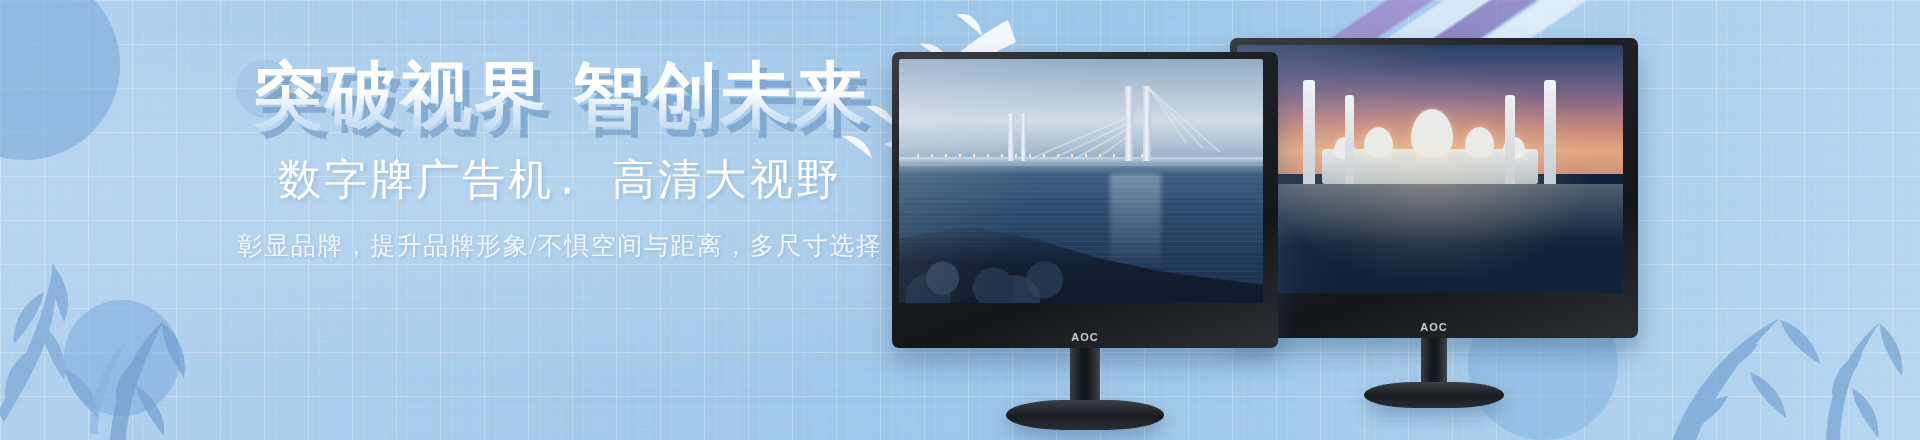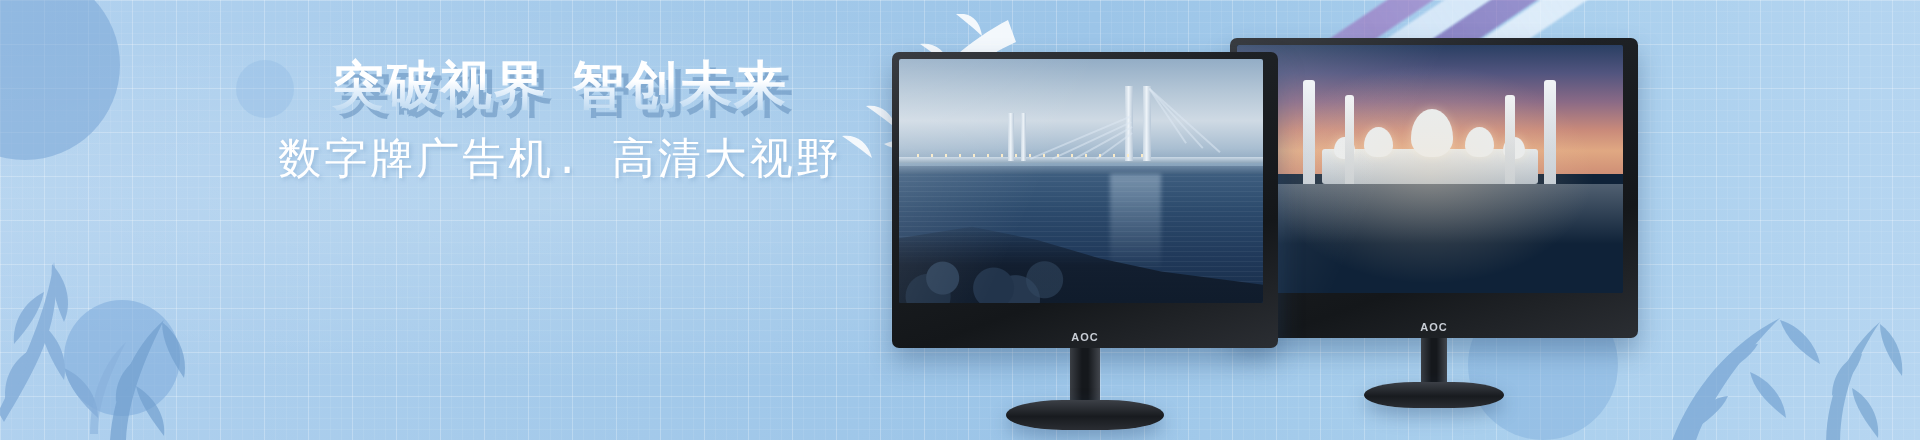--- a/index.html
+++ b/index.html
@@ -68,21 +68,21 @@
   .leaf-br{ left:1640px; top:196px; width:270px; height:250px; }
   .leaf-tr{ left:830px; top:14px; width:190px; height:190px; }
   
   .copy{
     position:absolute; left:200px; top:58px; width:720px;
     text-align:center;
   }
   .headline{
     font-family:"Liberation Sans", sans-serif;
     font-weight:bold;
-    font-size:52px;
+    font-size:72px;
     line-height:1.04;
     letter-spacing:2px;
     background:linear-gradient(180deg,#ffffff 0%, #ffffff 42%, #e4f0fb 62%, #bcd8f0 100%);
     -webkit-background-clip:text;
     background-clip:text;
     color:transparent;
     filter:drop-shadow(7px 8px 0 rgba(96,140,186,.55));
     white-space:nowrap;
   }
   .headline .gap{ display:inline-block; width:24px; }
@@ -254,20 +254,21 @@
       <path d="M78 100 C92 108 106 106 114 96 C100 94 88 96 78 100 Z"></path>
       <path d="M66 114 C62 98 50 90 36 92 C48 100 58 108 66 114 Z"></path>
       <path d="M54 130 C68 138 82 136 90 126 C76 124 64 126 54 130 Z"></path>
       <path d="M42 144 C38 128 26 120 12 122 C24 130 34 138 42 144 Z"></path>
     </g>
   </svg>
 
   <div class="copy">
     <div class="headline"><span>突破视界</span><span class="gap"></span><span>智创未来</span></div>
     <div class="subline">数字牌广告机. 高清大视野</div>
+    <div class="tagline">彰显品牌，提升品牌形象/不惧空间与距离，多尺寸选择</div>
   </div>
 
   <div class="monitor mon-back">
     <div class="bezel">
       <div class="screen">
         <div class="pic-mosque">
           <div class="m-sky"></div>
           <div class="m-water"></div>
 
           <div class="mbody" style="left:22%;top:42%;width:56%;height:14%;border-radius:3px;"></div>

